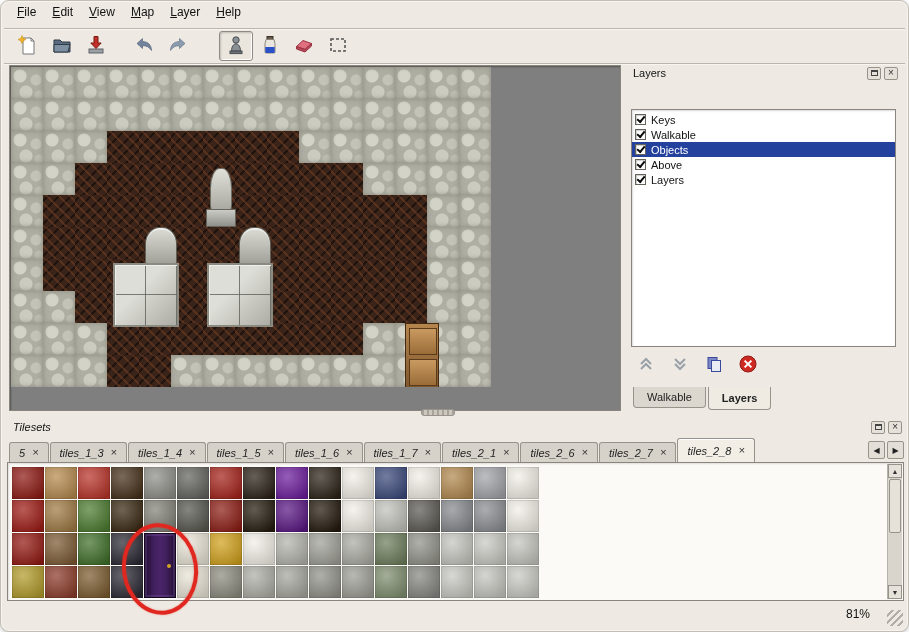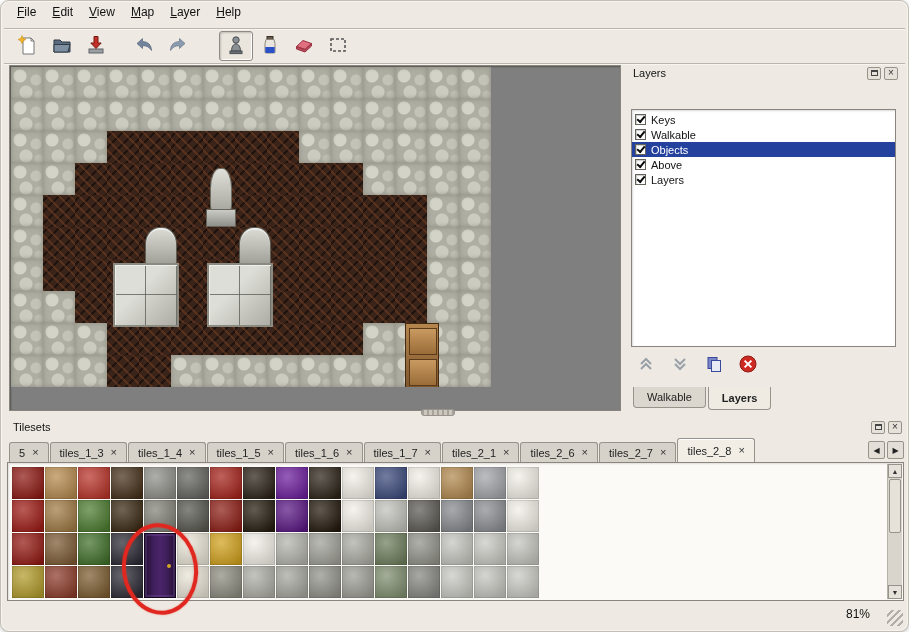--- a/index.html
+++ b/index.html
@@ -75,21 +75,21 @@
   .layer-row{display:flex;align-items:center;gap:5px;height:15px;padding-left:3px;font-size:11px;}
   .layer-row.selected{background:#24419e;color:#fff;}
   .checkbox{position:relative;width:11px;height:11px;background:#fff;border:1px solid #65625a;box-shadow:inset 1px 1px 1px rgba(0,0,0,.2);flex:0 0 auto;}
   .checkbox.checked::after{content:"";position:absolute;left:1px;top:1px;width:6px;height:3px;border-left:2px solid #0a0a0a;border-bottom:2px solid #0a0a0a;transform:rotate(-50deg);}
   .layer-actions{position:absolute;left:10px;top:288px;height:24px;display:flex;align-items:center;gap:12px;}
   .action-btn{width:22px;height:22px;display:flex;align-items:center;justify-content:center;}
   .bottom-tabs{position:absolute;left:8px;top:322px;display:flex;gap:2px;align-items:flex-start;}
   .btab{height:21px;line-height:20px;padding:0 13px;background:#dcd7ce;border:1px solid #97938b;border-top:none;border-radius:0 0 4px 4px;font-size:11px;color:#222;}
   .btab.active{background:#efebe3;height:23px;line-height:22px;font-weight:bold;}
   
-  .tilesets-panel{position:absolute;left:4px;top:418px;width:901px;height:182px;}
+  .tilesets-panel{position:absolute;left:4px;top:418px;width:901px;height:182px;font-style:italic;}
   .ts-tabbar{position:absolute;left:2px;top:16px;right:42px;height:27px;display:flex;align-items:flex-end;gap:1px;padding-left:2px;overflow:hidden;}
   .ts-tab{display:flex;align-items:center;gap:7px;height:20px;padding:0 9px;background:#d7d2c9;border:1px solid #97938b;border-bottom:none;border-radius:3px 3px 0 0;font-size:11px;color:#222;white-space:nowrap;}
   .ts-tab.active{background:#f2eee6;height:24px;box-shadow:inset 0 1px 0 #fff;}
   .tab-close{font-size:11px;color:#333;line-height:1;}
   .tab-arrows{position:absolute;right:2px;top:22px;display:flex;gap:2px;}
   .tab-arrow{width:17px;height:18px;background:#e3dfd7;border:1px solid #97938b;display:flex;align-items:center;justify-content:center;font-size:8px;color:#222;border-radius:2px;}
   .ts-content{position:absolute;left:2px;top:43px;right:2px;bottom:0;background:#fbfaf7;border:1px solid #8a867e;box-shadow:inset 1px 1px 2px rgba(0,0,0,.12);overflow:hidden;}
   .tile-grid{position:absolute;left:4px;top:4px;display:grid;grid-template-columns:repeat(16,32px);grid-auto-rows:32px;gap:1px;}
   .tile{width:32px;height:32px;
     background-image:radial-gradient(circle at 35% 30%, rgba(255,255,255,.28), rgba(0,0,0,.18) 85%);

